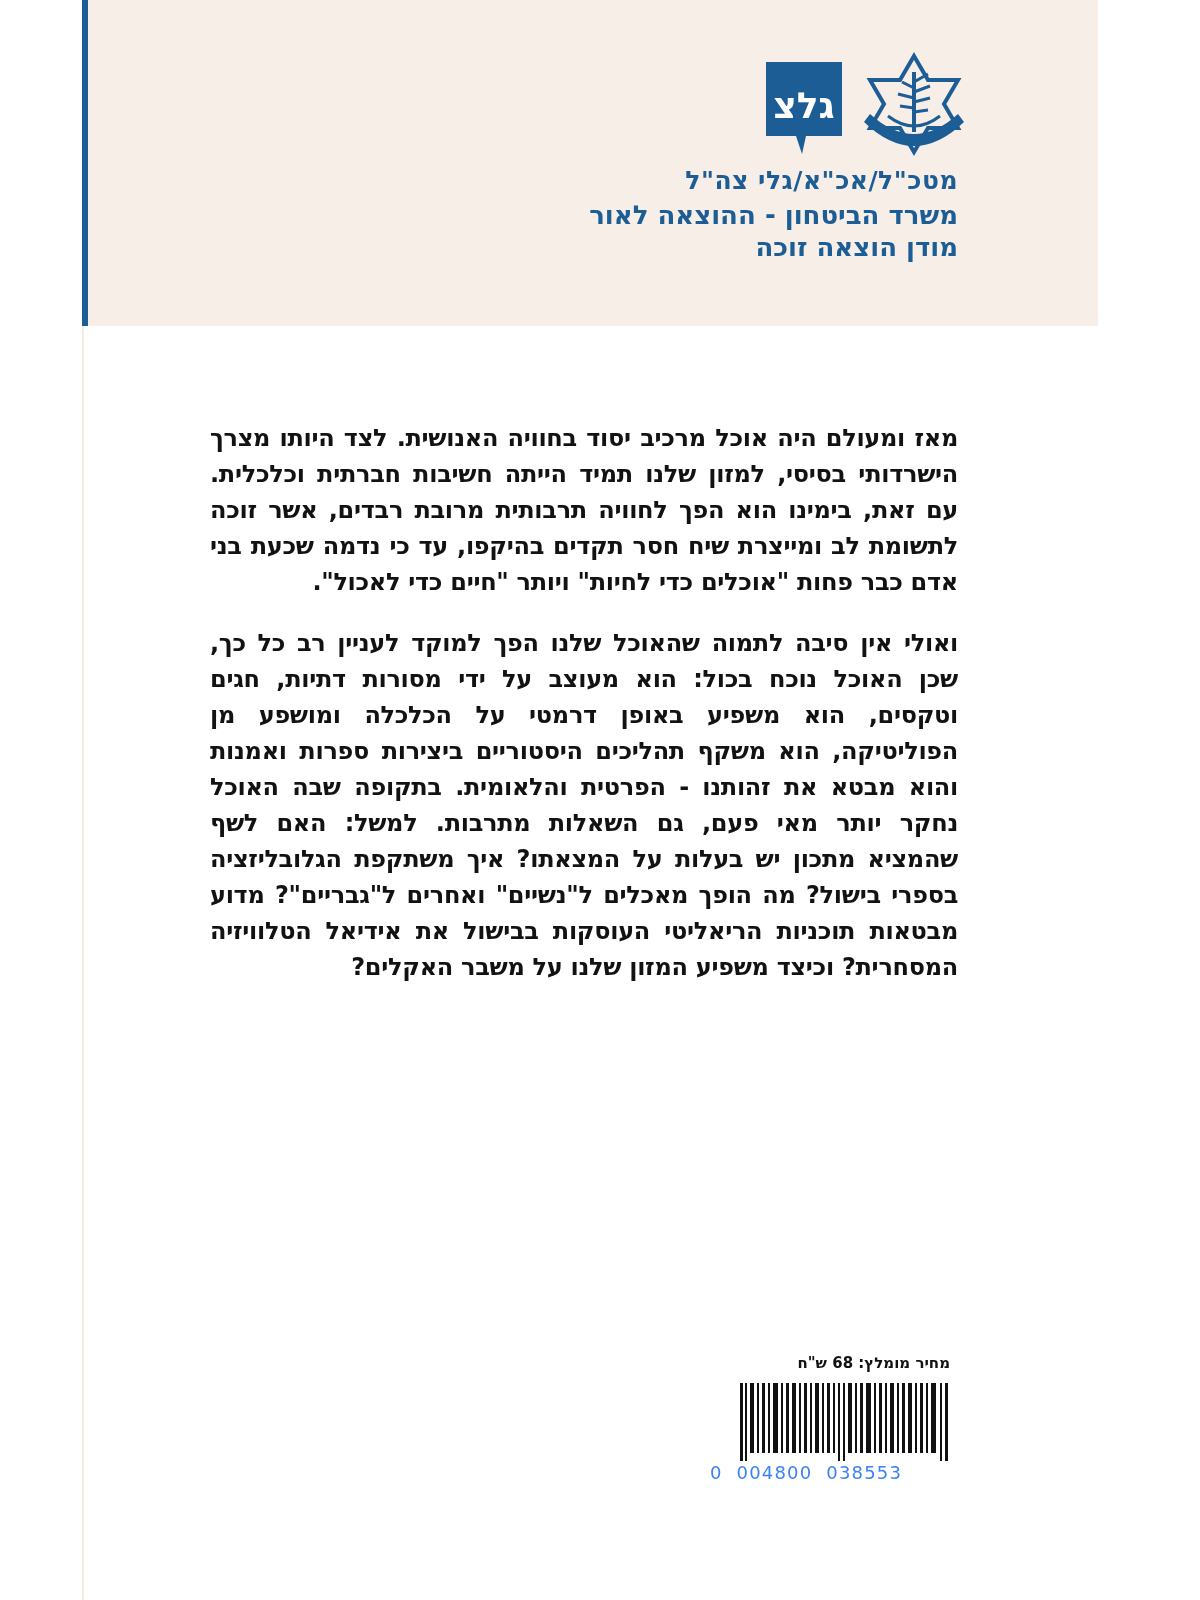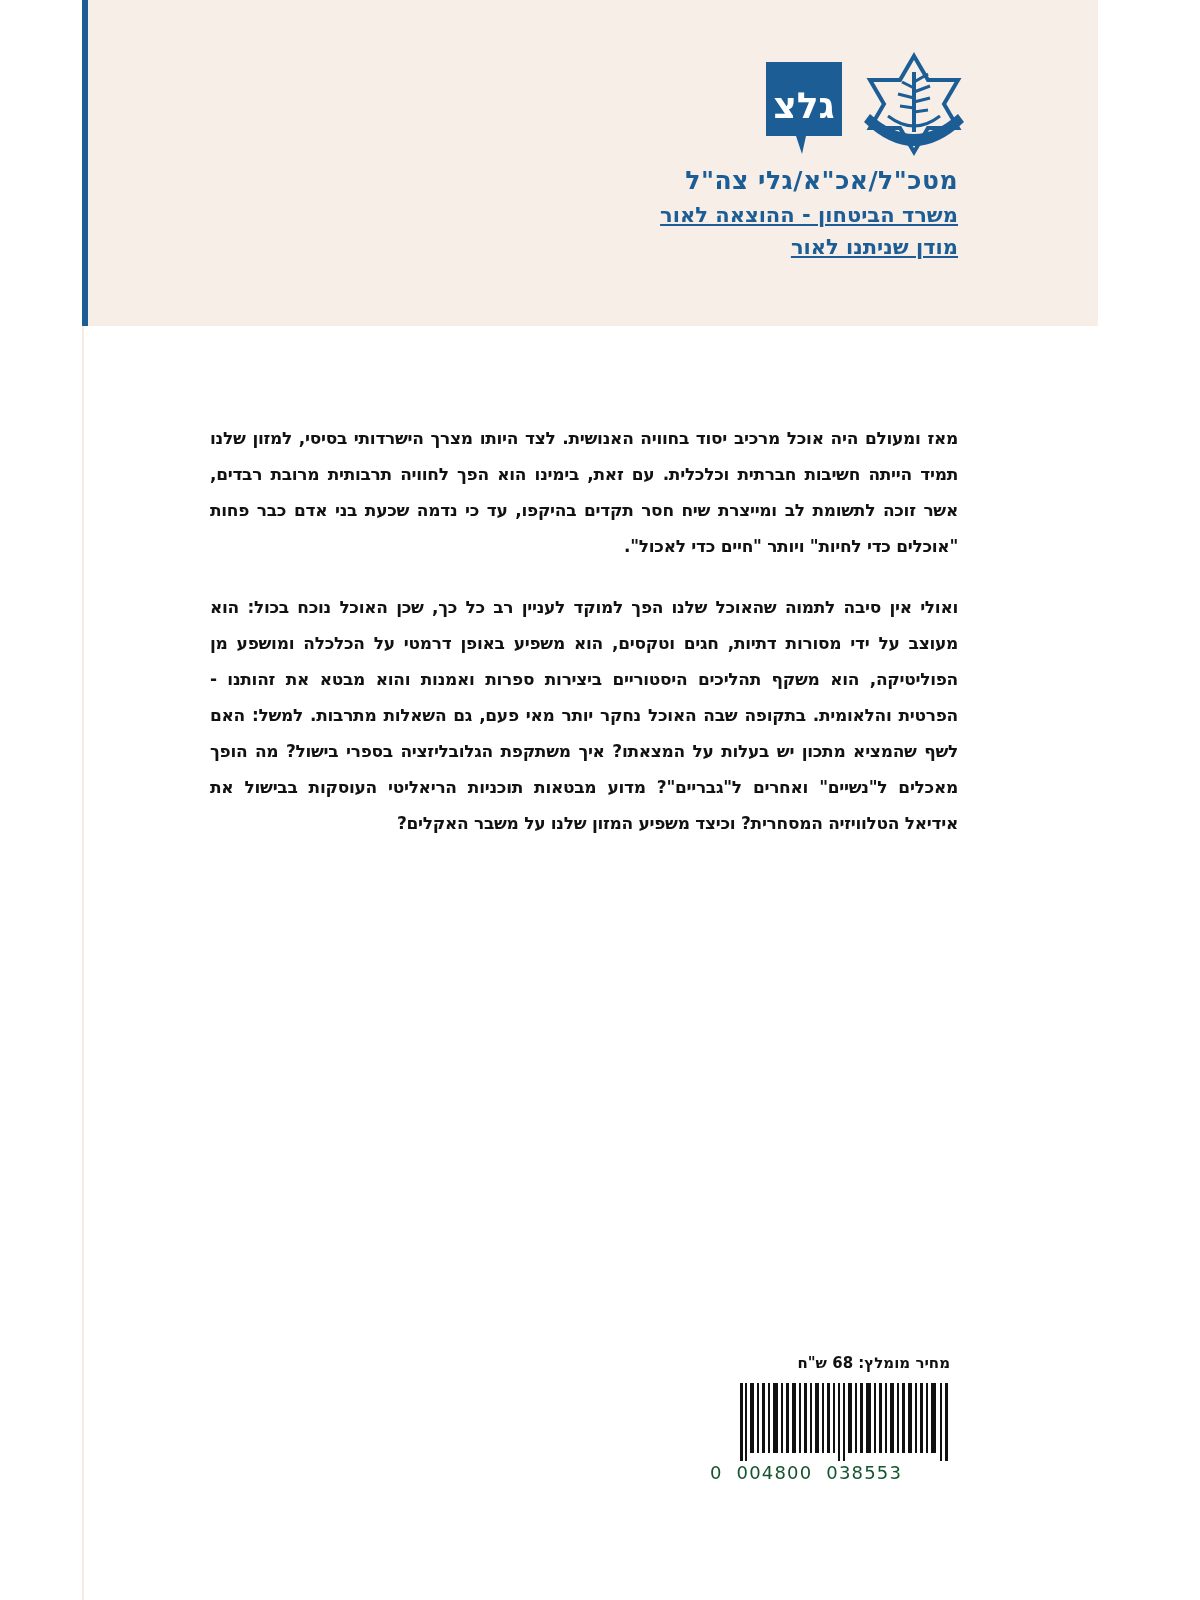--- a/index.html
+++ b/index.html
@@ -66,35 +66,34 @@
       color: #1c5d96;
       font-family: "DejaVu Sans", sans-serif;
       font-weight: bold;
     }
     .publisher .line1 {
       font-size: 25px;
       line-height: 36px;
       letter-spacing: 0.5px;
     }
     .publisher .line2, .publisher .line3 {
-      font-size: 21px;
+      font-size: 26px;
       line-height: 32px;
-      text-decoration: underline;
     }
     .blurb {
       position: absolute;
       left: 210px;
       top: 420px;
       width: 748px;
       direction: rtl;
       text-align: justify;
       text-align-last: right;
       font-family: "DejaVu Sans", sans-serif;
       font-weight: bold;
-      font-size: 17px;
+      font-size: 24px;
       line-height: 36px;
       color: #121212;
       letter-spacing: -0.3px;
     }
     .blurb p {
       margin: 0 0 25px 0;
     }
     .price {
       position: absolute;
       right: 250px;
@@ -113,21 +112,21 @@
       height: 78px;
     }
     .barcode-digits {
       position: absolute;
       left: 710px;
       top: 1462px;
       width: 240px;
       font-family: "DejaVu Sans", sans-serif;
       font-size: 18px;
       letter-spacing: 1.2px;
-      color: #14532d;
+      color: #3b82f6;
       white-space: pre;
     }
   </style>
 </head>
 <body>
 
 <div class="page"></div>
 <div class="header-band"></div>
 <div class="spine-bar"></div>
 
@@ -141,21 +140,21 @@
     <path d="M6 70 Q56 118 106 70 L100 62 Q56 102 12 62 Z" fill="#1c5d96"></path>
     <line x1="56" y1="20" x2="56" y2="80" stroke="#1c5d96" stroke-width="4"></line>
     <path d="M56 30 L70 22 M56 40 L72 34 M56 50 L72 46 M56 60 L70 58 M56 36 L44 30 M56 46 L40 42 M56 56 L42 54" stroke="#1c5d96" stroke-width="3" fill="none"></path>
     <path d="M30 64 Q56 84 82 64" stroke="#1c5d96" stroke-width="3" fill="none"></path>
   </svg>
 </div>
 
 <div class="publisher">
   <div class="line1">מטכ"ל/אכ"א/גלי צה"ל</div>
   <div class="line2">משרד הביטחון - ההוצאה לאור</div>
-  <div class="line3">מודן שניתנו לאור</div>
+  <div class="line3">מודן הוצאה זוכה</div>
 </div>
 
 <div class="blurb">
   <p>מאז ומעולם היה אוכל מרכיב יסוד בחוויה האנושית. לצד היותו מצרך הישרדותי בסיסי, למזון שלנו תמיד הייתה חשיבות חברתית וכלכלית. עם זאת, בימינו הוא הפך לחוויה תרבותית מרובת רבדים, אשר זוכה לתשומת לב ומייצרת שיח חסר תקדים בהיקפו, עד כי נדמה שכעת בני אדם כבר פחות "אוכלים כדי לחיות" ויותר "חיים כדי לאכול".</p>
   <p>ואולי אין סיבה לתמוה שהאוכל שלנו הפך למוקד לעניין רב כל כך, שכן האוכל נוכח בכול: הוא מעוצב על ידי מסורות דתיות, חגים וטקסים, הוא משפיע באופן דרמטי על הכלכלה ומושפע מן הפוליטיקה, הוא משקף תהליכים היסטוריים ביצירות ספרות ואמנות והוא מבטא את זהותנו - הפרטית והלאומית. בתקופה שבה האוכל נחקר יותר מאי פעם, גם השאלות מתרבות. למשל: האם לשף שהמציא מתכון יש בעלות על המצאתו? איך משתקפת הגלובליזציה בספרי בישול? מה הופך מאכלים ל"נשיים" ואחרים ל"גבריים"? מדוע מבטאות תוכניות הריאליטי העוסקות בבישול את אידיאל הטלוויזיה המסחרית? וכיצד משפיע המזון שלנו על משבר האקלים?</p>
 </div>
 
 <div class="price">מחיר מומלץ: 68 ש"ח</div>
 
 <svg class="barcode" viewBox="0 0 210 78" preserveAspectRatio="none">

